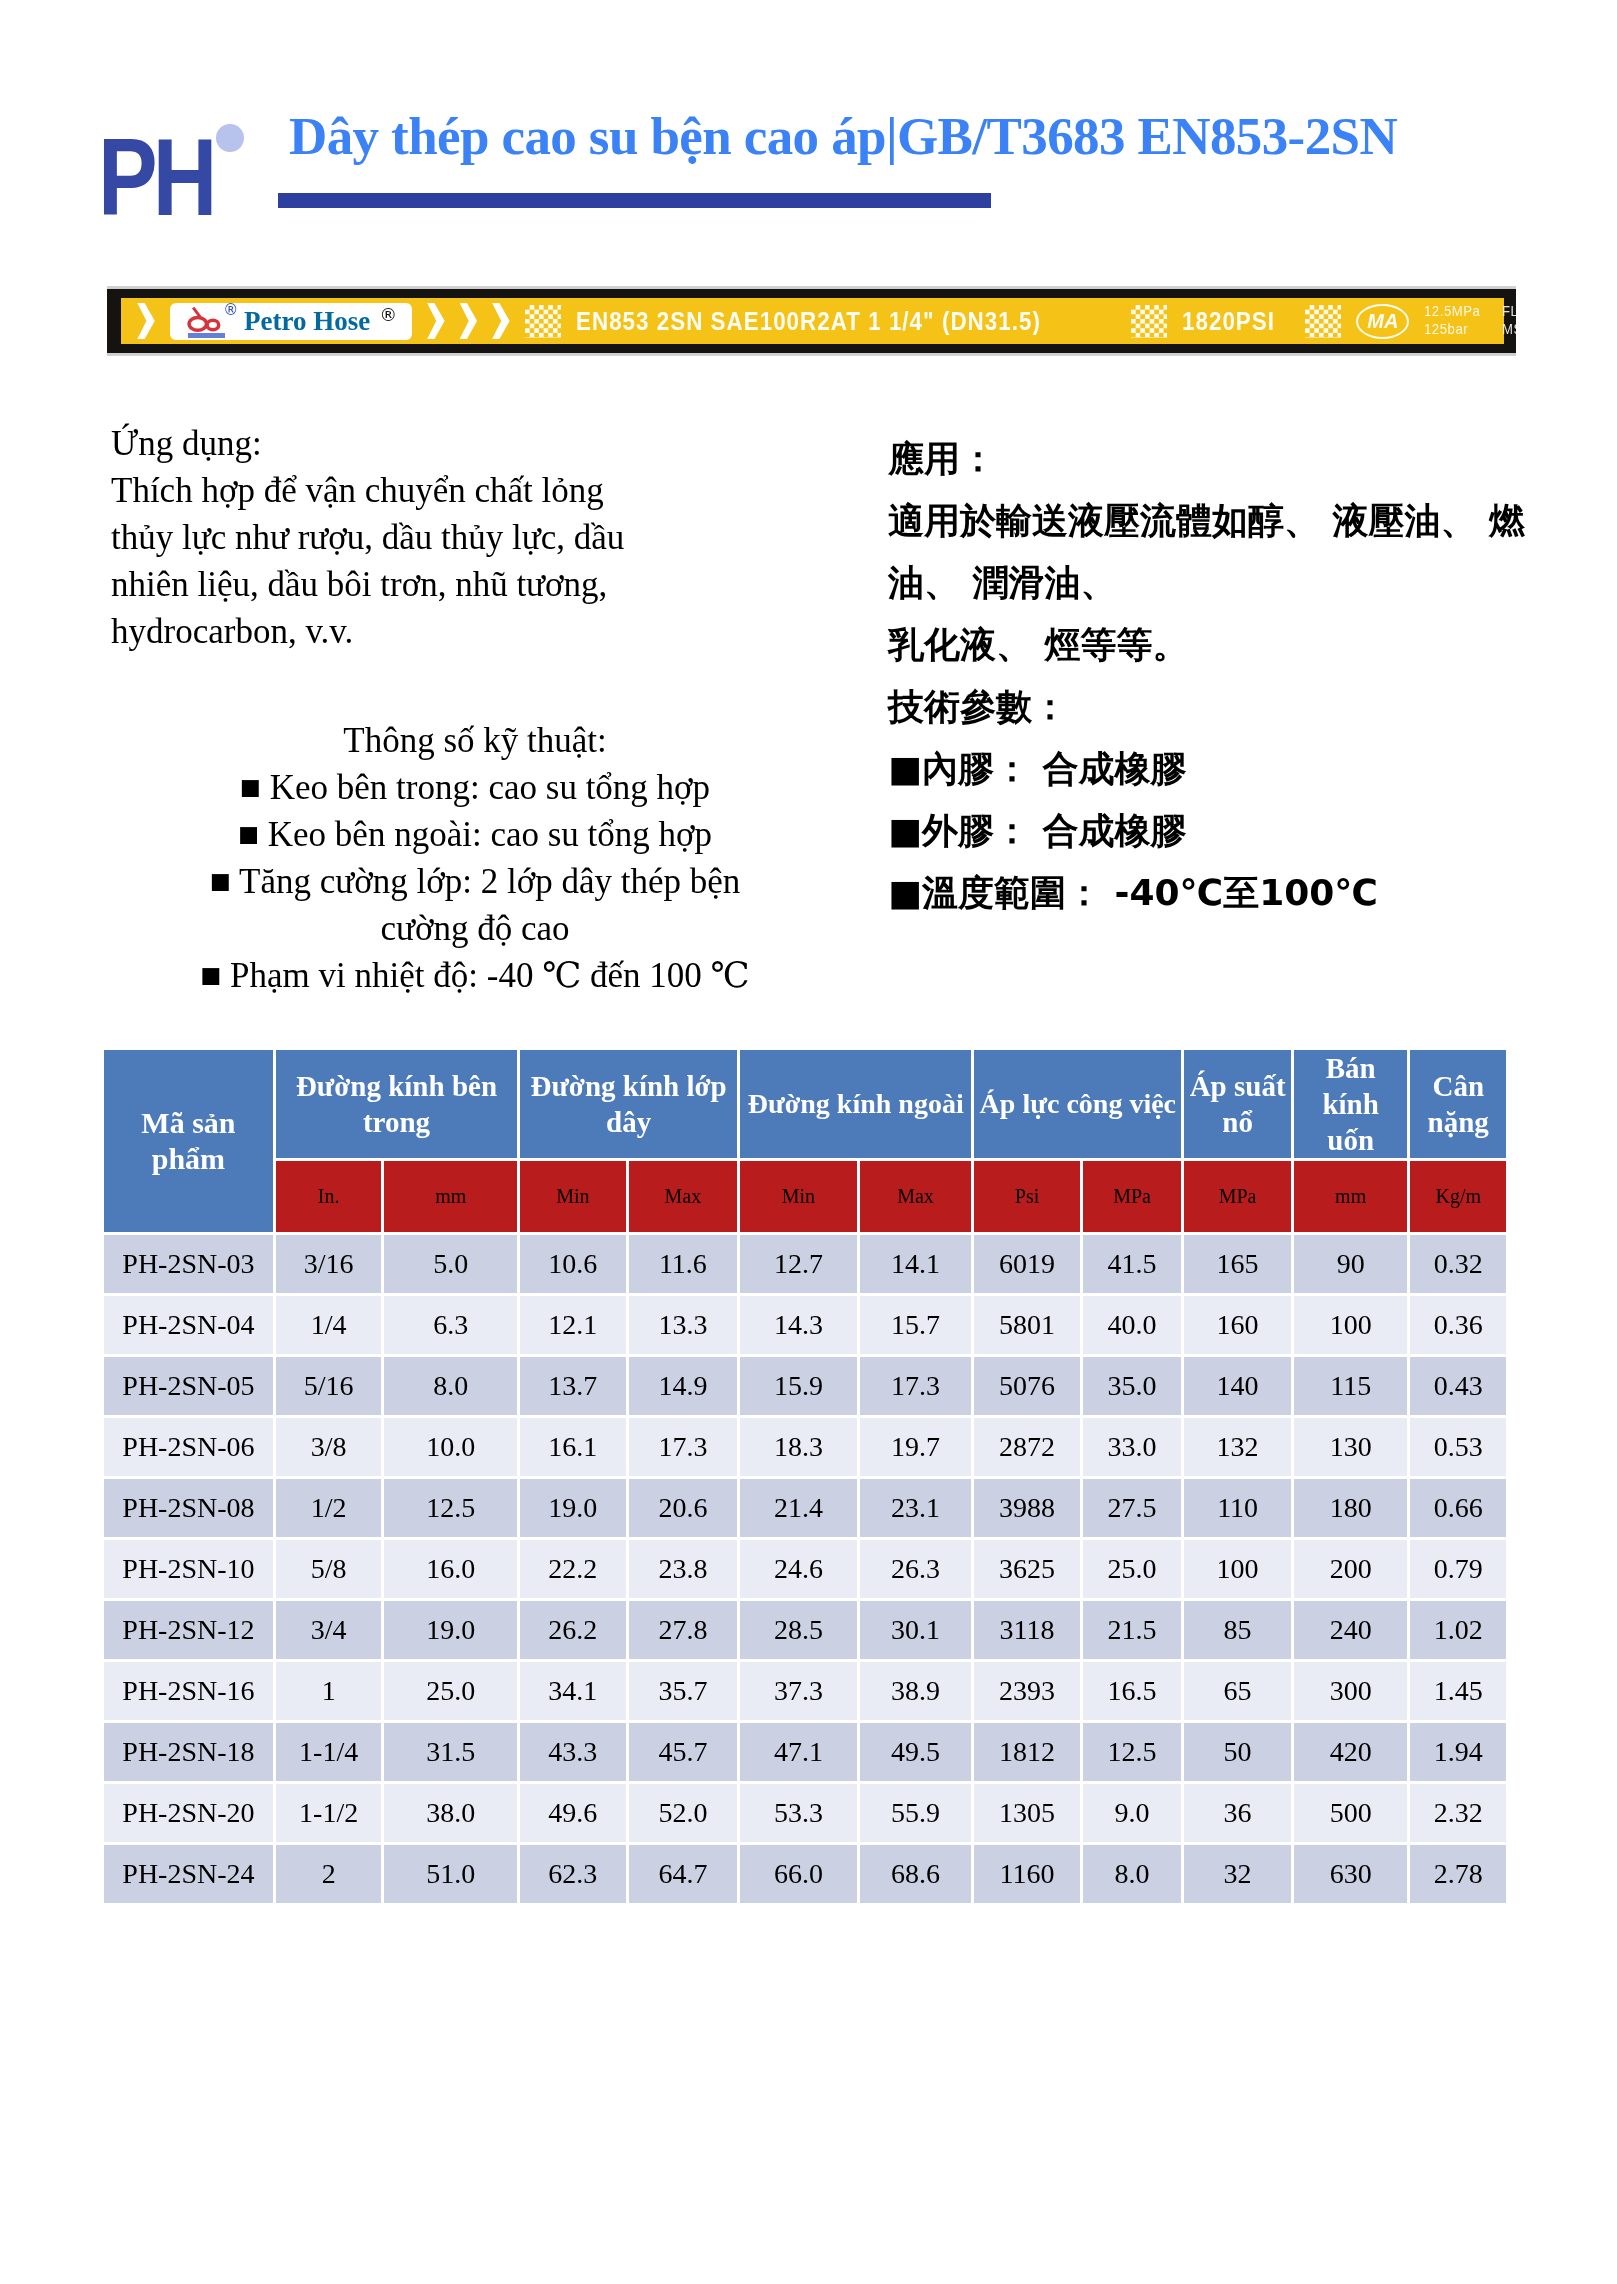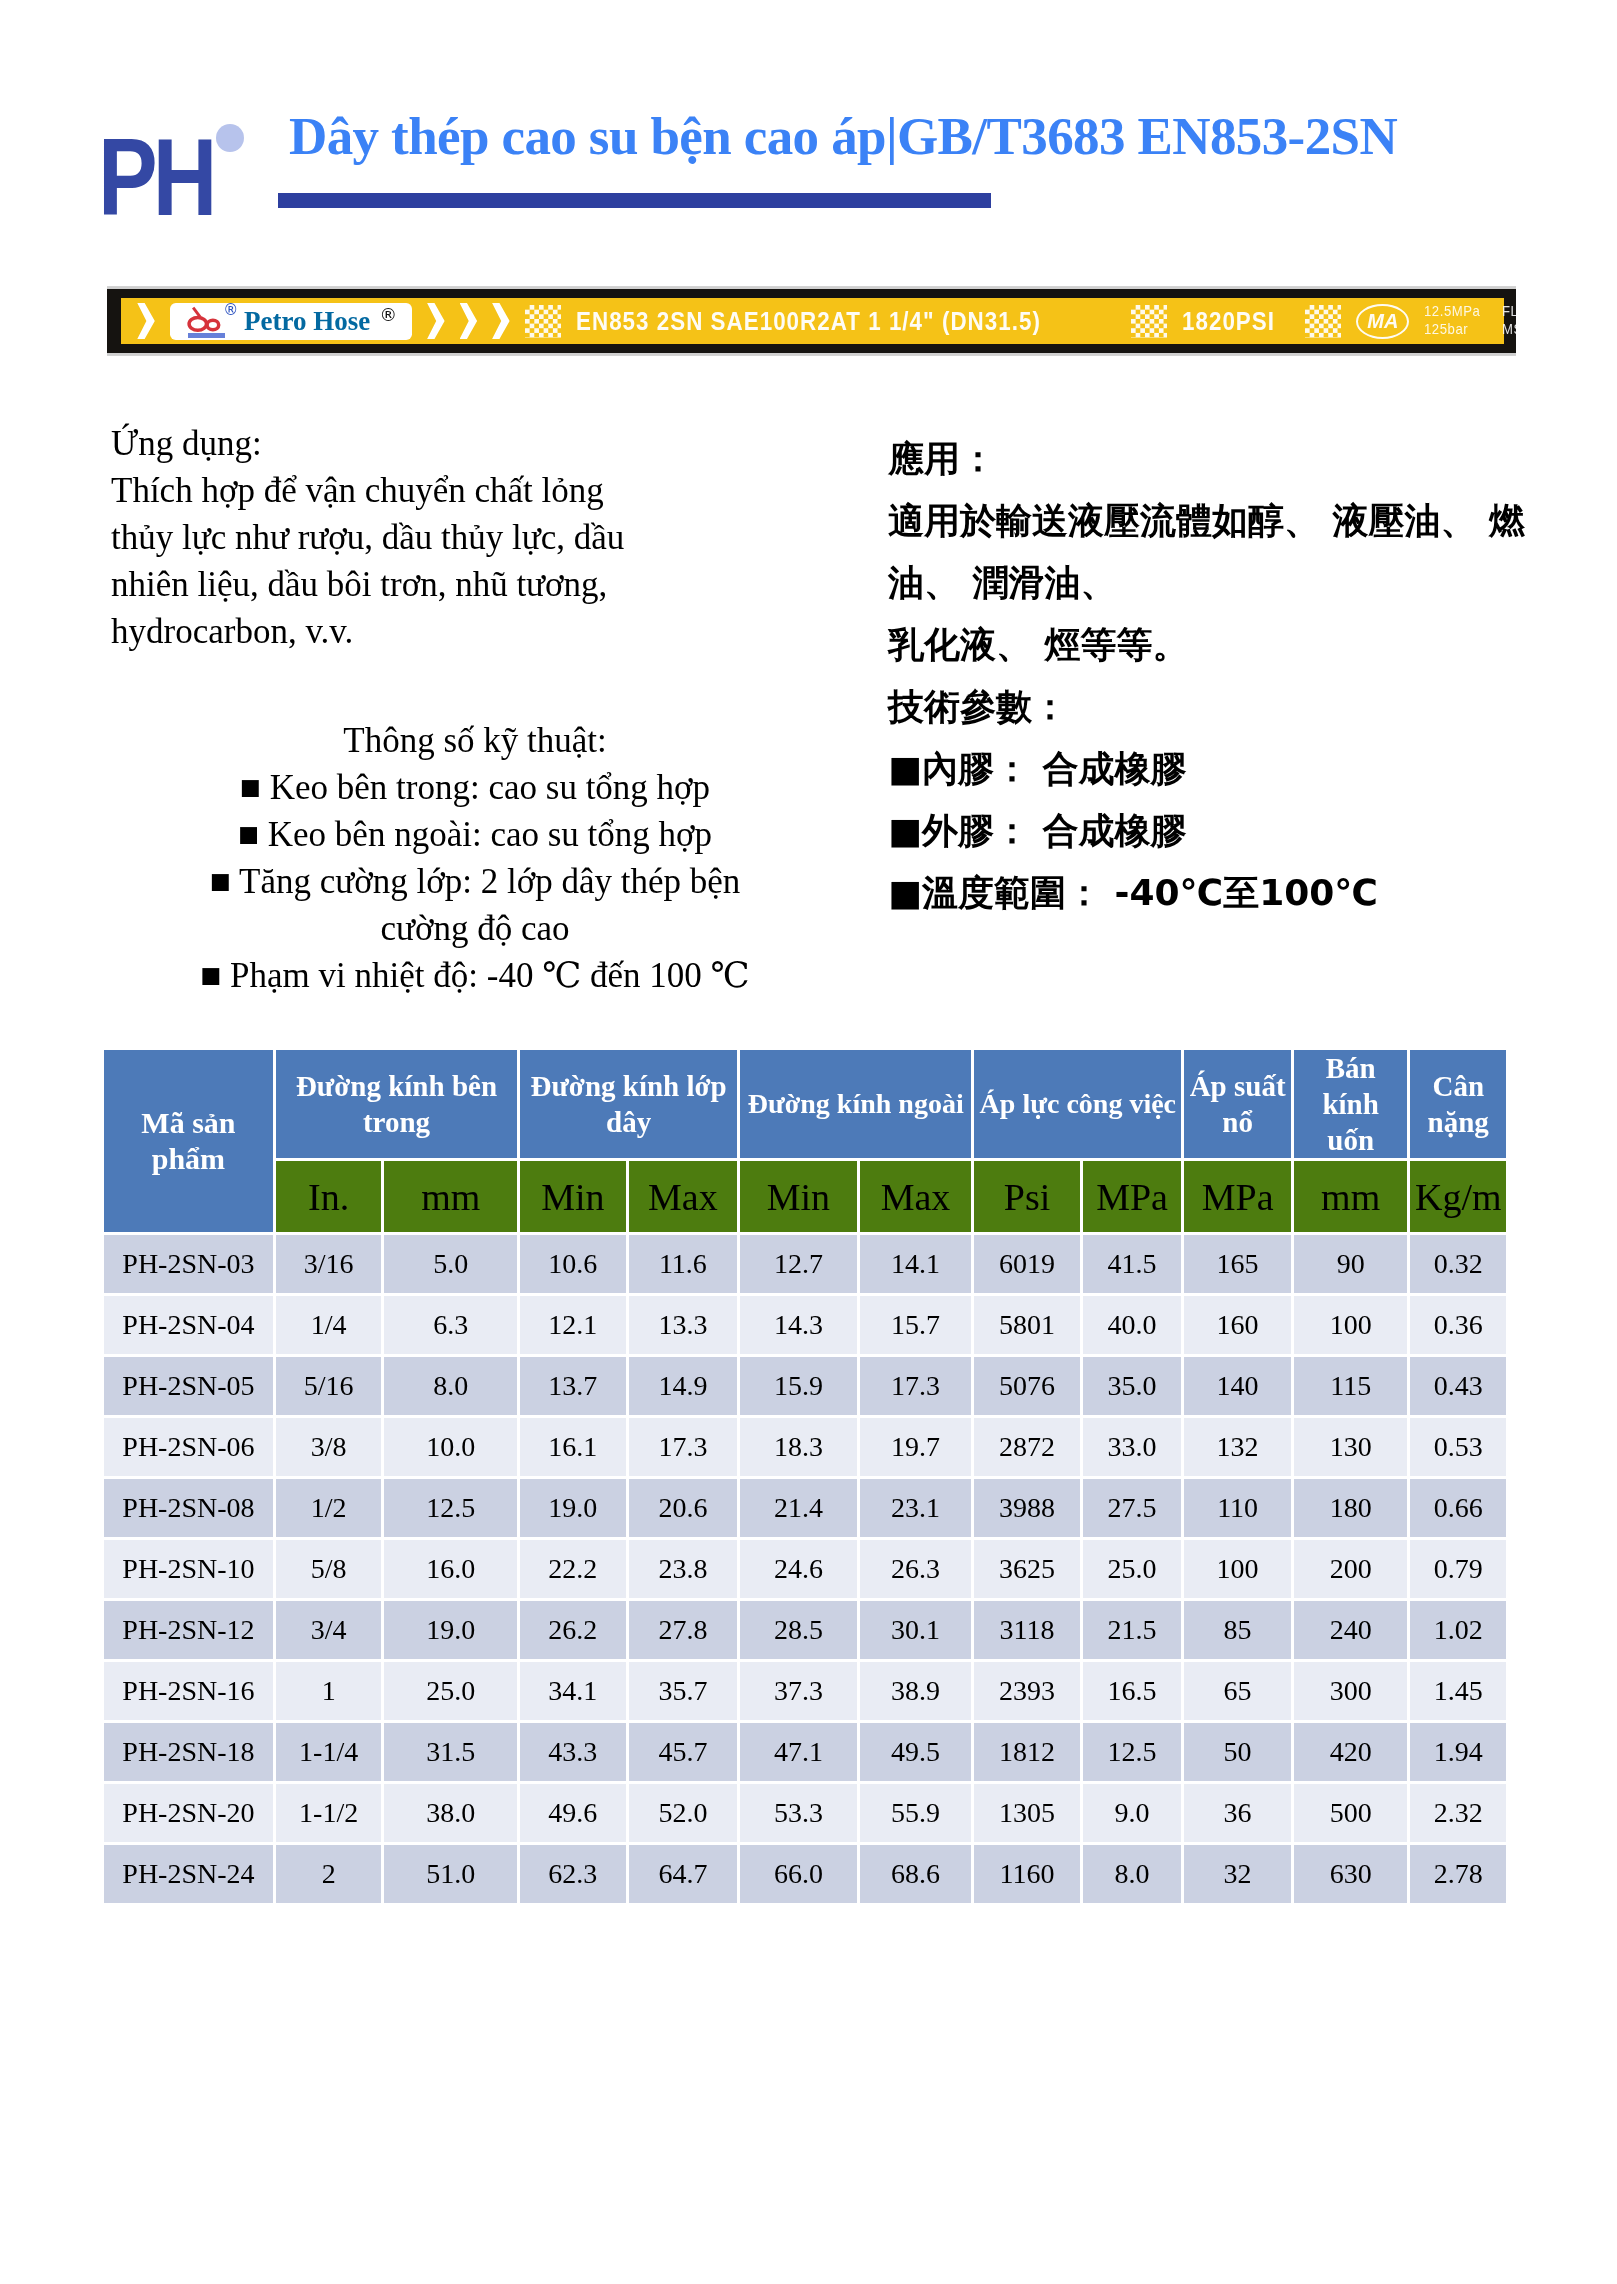--- a/index.html
+++ b/index.html
@@ -53,21 +53,21 @@
   .tline{white-space:nowrap;}
 
   
   .spec-table{position:absolute;left:101px;top:1047px;width:1408px;border-collapse:separate;
               border-spacing:3.5px;table-layout:fixed;font-family:"Liberation Serif","DejaVu Serif",serif;}
   .spec-table th,.spec-table td{text-align:center;vertical-align:middle;overflow:hidden;}
   .spec-table thead th.group{background:#4d7ab8;color:#fff;font-weight:700;font-size:29px;
                              line-height:36px;height:87px;padding:0 2.3px;}
   .spec-table thead th.group.nowrap{white-space:nowrap;font-size:28px;}
   .spec-table thead th.model-head{font-size:30px;}
-  .spec-table thead th.sub{background:#4d7c0f;color:#000;font-weight:400;font-size:38px;height:69px;}
+  .spec-table thead th.sub{background:#b91c1c;color:#000;font-weight:400;font-size:20px;height:69px;}
   .spec-table td{font-size:28px;height:58px;padding:0 1.2px;}
   .spec-table tr.dark td{background:#cbd1e2;}
   .spec-table tr.light td{background:#e9ecf4;}
 </style>
 </head>
 <body>
 
 <div class="page">
 
   <div class="logo-wrap">

